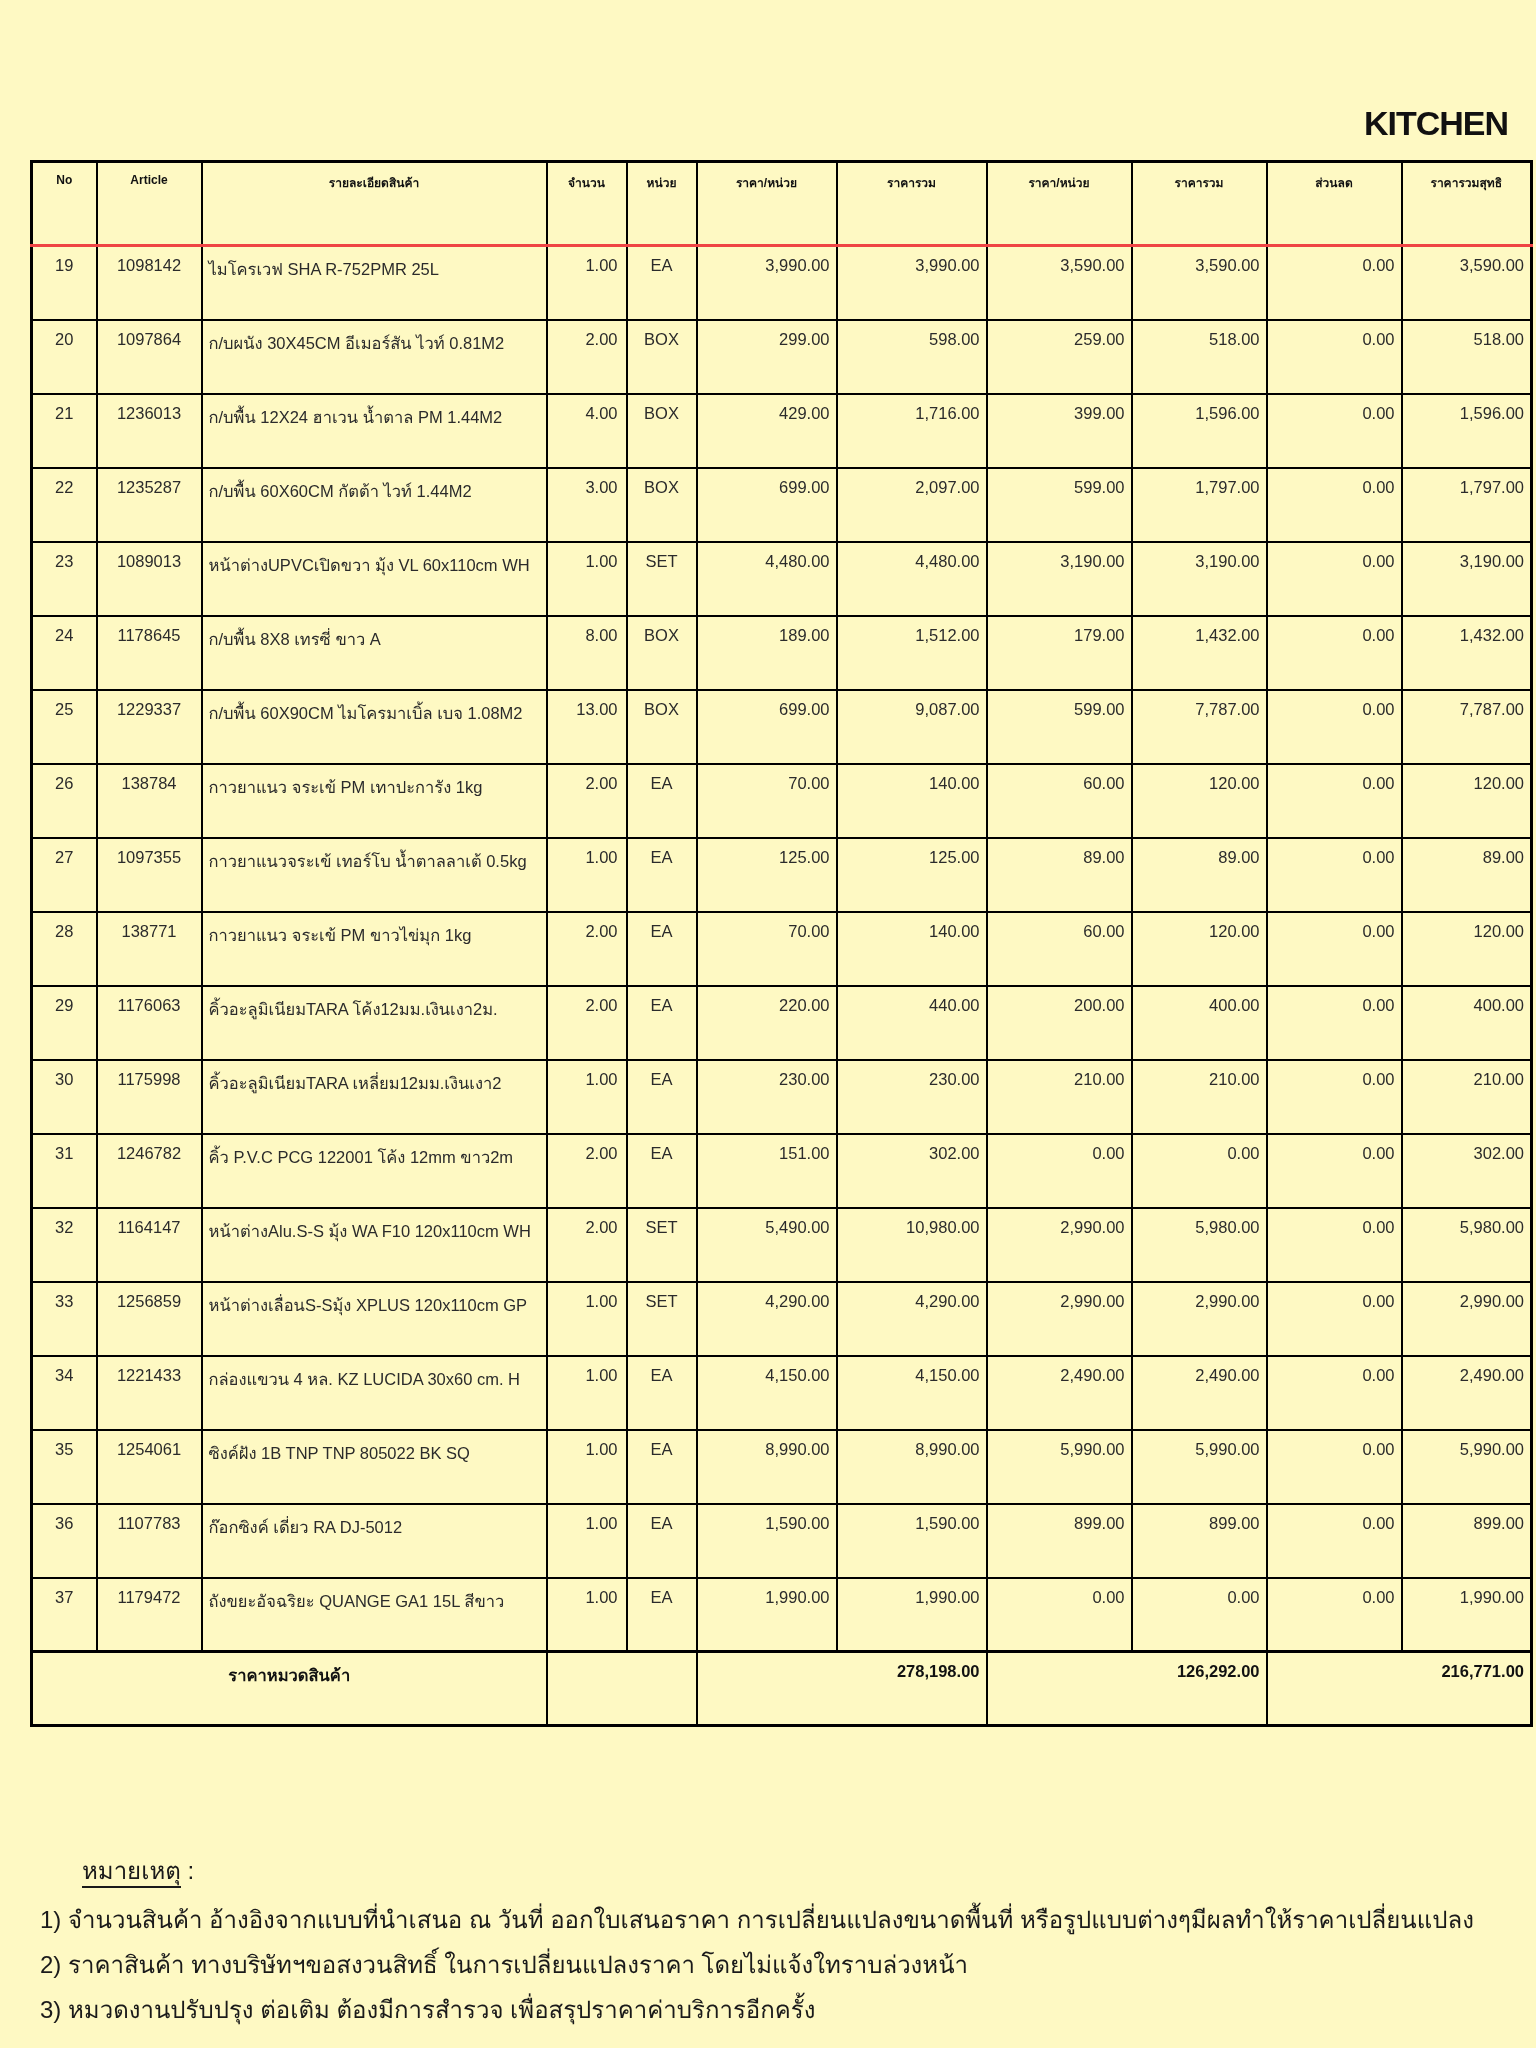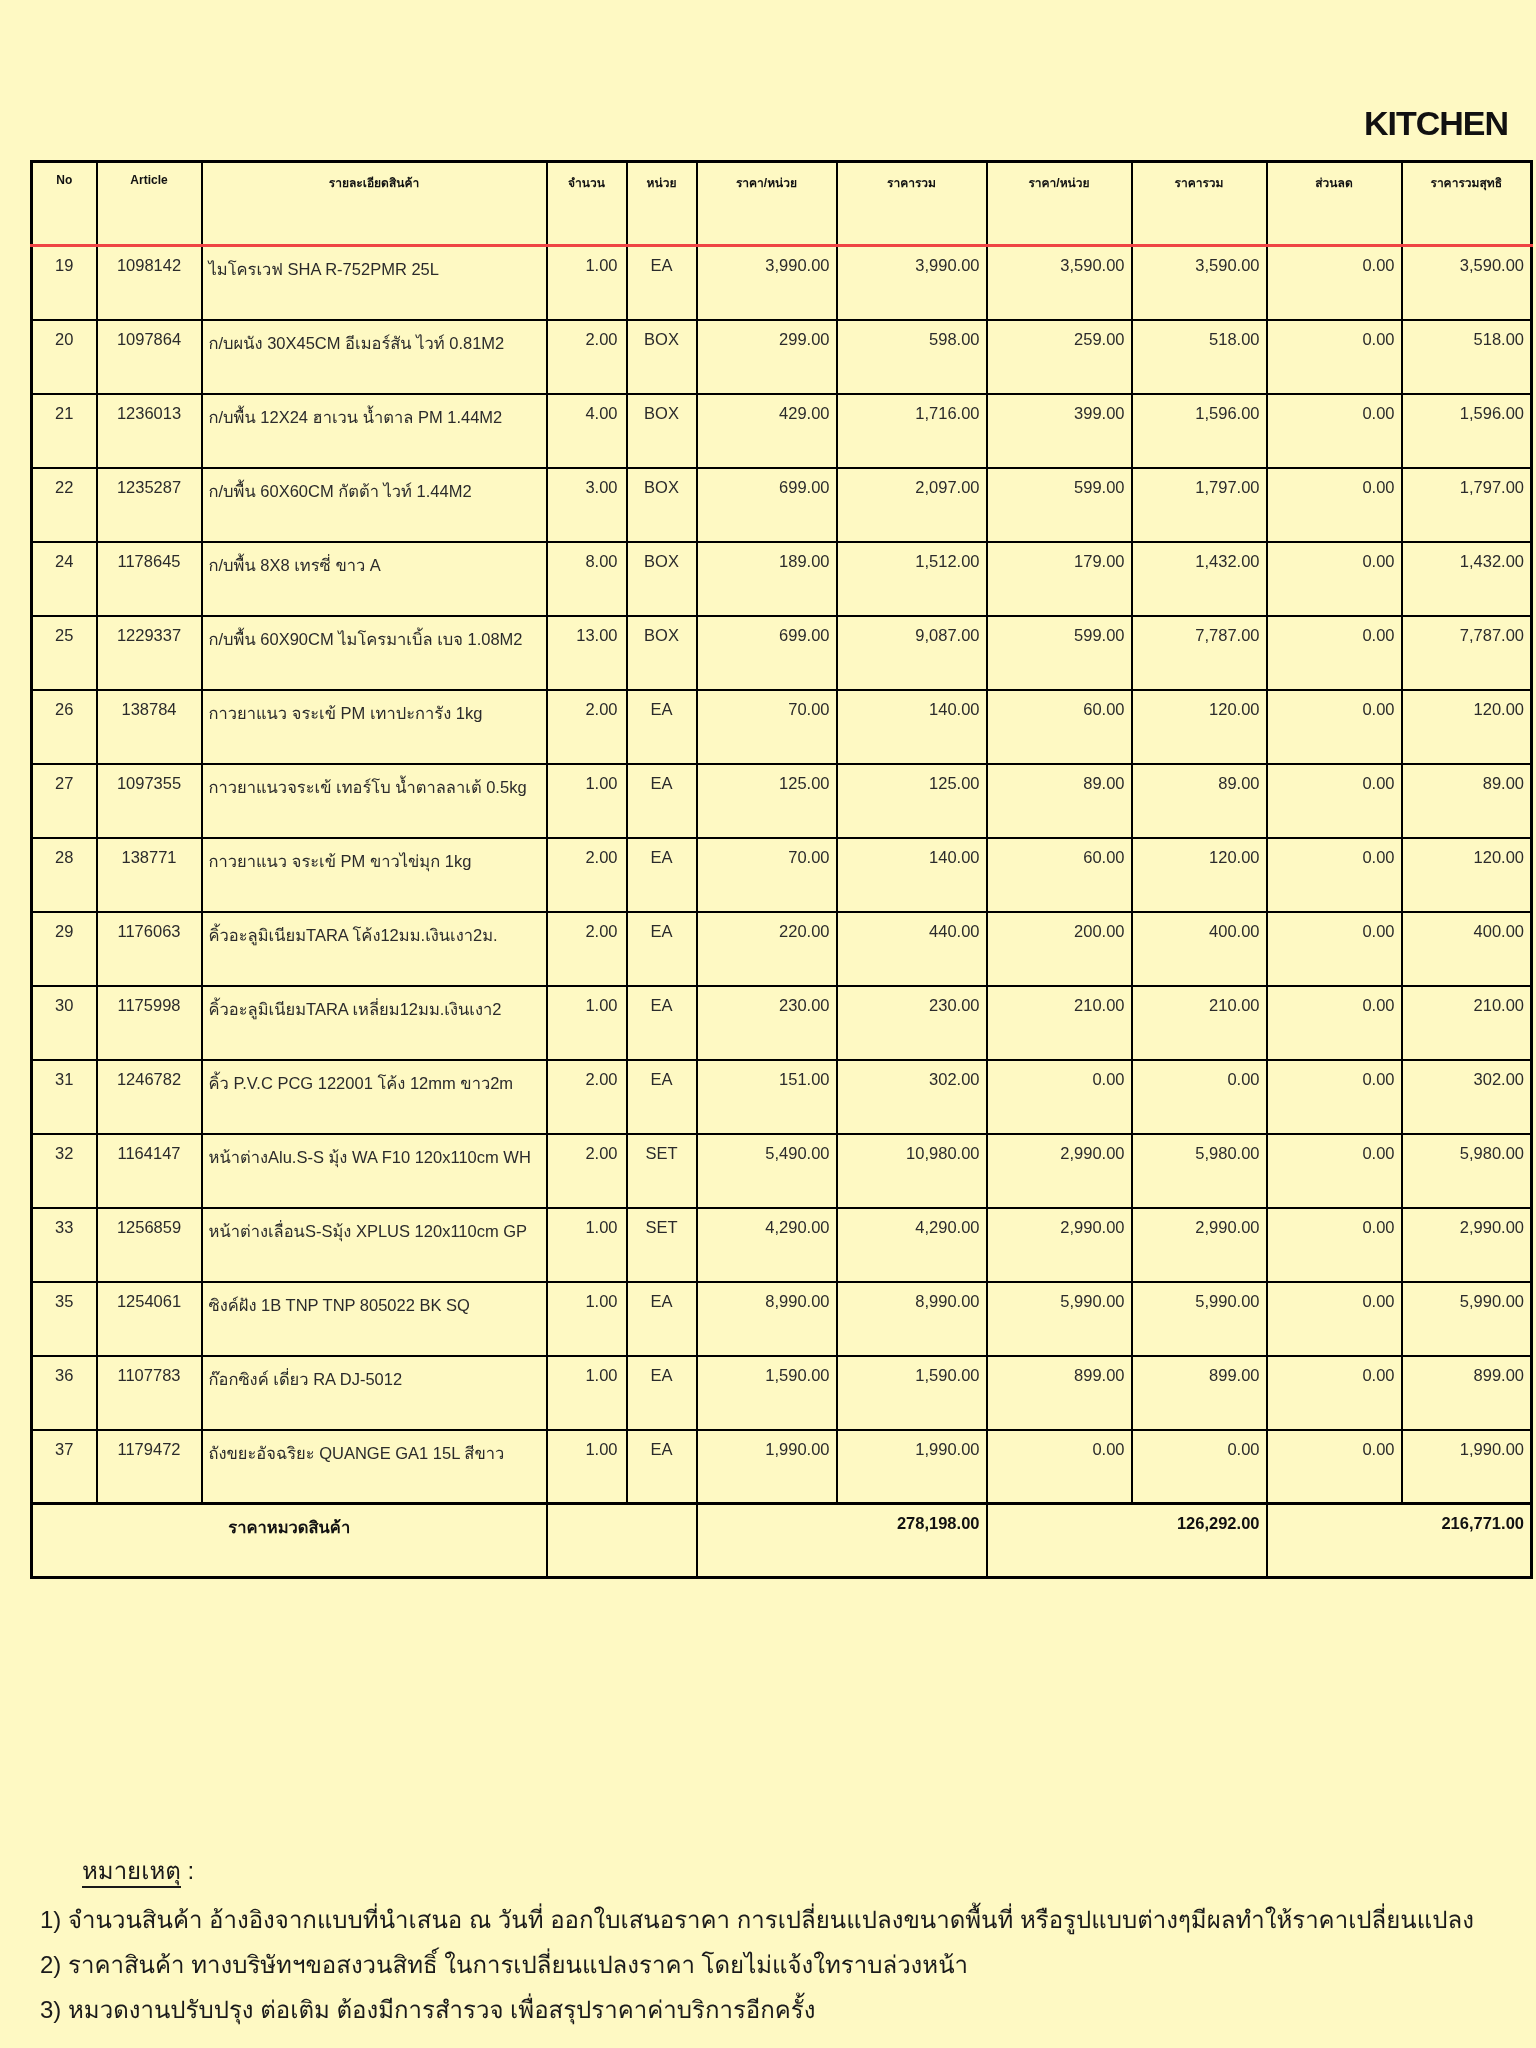--- a/index.html
+++ b/index.html
@@ -153,20 +153,33 @@
           <td class="r qty">3.00</td>
           <td class="c">BOX</td>
           <td class="r">699.00</td>
           <td class="r">2,097.00</td>
           <td class="r">599.00</td>
           <td class="r">1,797.00</td>
           <td class="r">0.00</td>
           <td class="r">1,797.00</td>
         </tr>
         <tr>
+          <td class="c">23</td>
+          <td class="c">1089013</td>
+          <td class="l">หน้าต่างUPVCเปิดขวา มุ้ง VL 60x110cm WH</td>
+          <td class="r qty">1.00</td>
+          <td class="c">SET</td>
+          <td class="r">4,480.00</td>
+          <td class="r">4,480.00</td>
+          <td class="r">3,190.00</td>
+          <td class="r">3,190.00</td>
+          <td class="r">0.00</td>
+          <td class="r">3,190.00</td>
+        </tr>
+        <tr>
           <td class="c">24</td>
           <td class="c">1178645</td>
           <td class="l">ก/บพื้น 8X8 เทรซี่ ขาว A</td>
           <td class="r qty">8.00</td>
           <td class="c">BOX</td>
           <td class="r">189.00</td>
           <td class="r">1,512.00</td>
           <td class="r">179.00</td>
           <td class="r">1,432.00</td>
           <td class="r">0.00</td>
@@ -281,20 +294,33 @@
           <td class="c">1256859</td>
           <td class="l">หน้าต่างเลื่อนS-Sมุ้ง XPLUS 120x110cm GP</td>
           <td class="r qty">1.00</td>
           <td class="c">SET</td>
           <td class="r">4,290.00</td>
           <td class="r">4,290.00</td>
           <td class="r">2,990.00</td>
           <td class="r">2,990.00</td>
           <td class="r">0.00</td>
           <td class="r">2,990.00</td>
+        </tr>
+        <tr>
+          <td class="c">34</td>
+          <td class="c">1221433</td>
+          <td class="l">กล่องแขวน 4 หล. KZ LUCIDA 30x60 cm. H</td>
+          <td class="r qty">1.00</td>
+          <td class="c">EA</td>
+          <td class="r">4,150.00</td>
+          <td class="r">4,150.00</td>
+          <td class="r">2,490.00</td>
+          <td class="r">2,490.00</td>
+          <td class="r">0.00</td>
+          <td class="r">2,490.00</td>
         </tr>
         <tr>
           <td class="c">35</td>
           <td class="c">1254061</td>
           <td class="l">ซิงค์ฝัง 1B TNP TNP 805022 BK SQ</td>
           <td class="r qty">1.00</td>
           <td class="c">EA</td>
           <td class="r">8,990.00</td>
           <td class="r">8,990.00</td>
           <td class="r">5,990.00</td>

